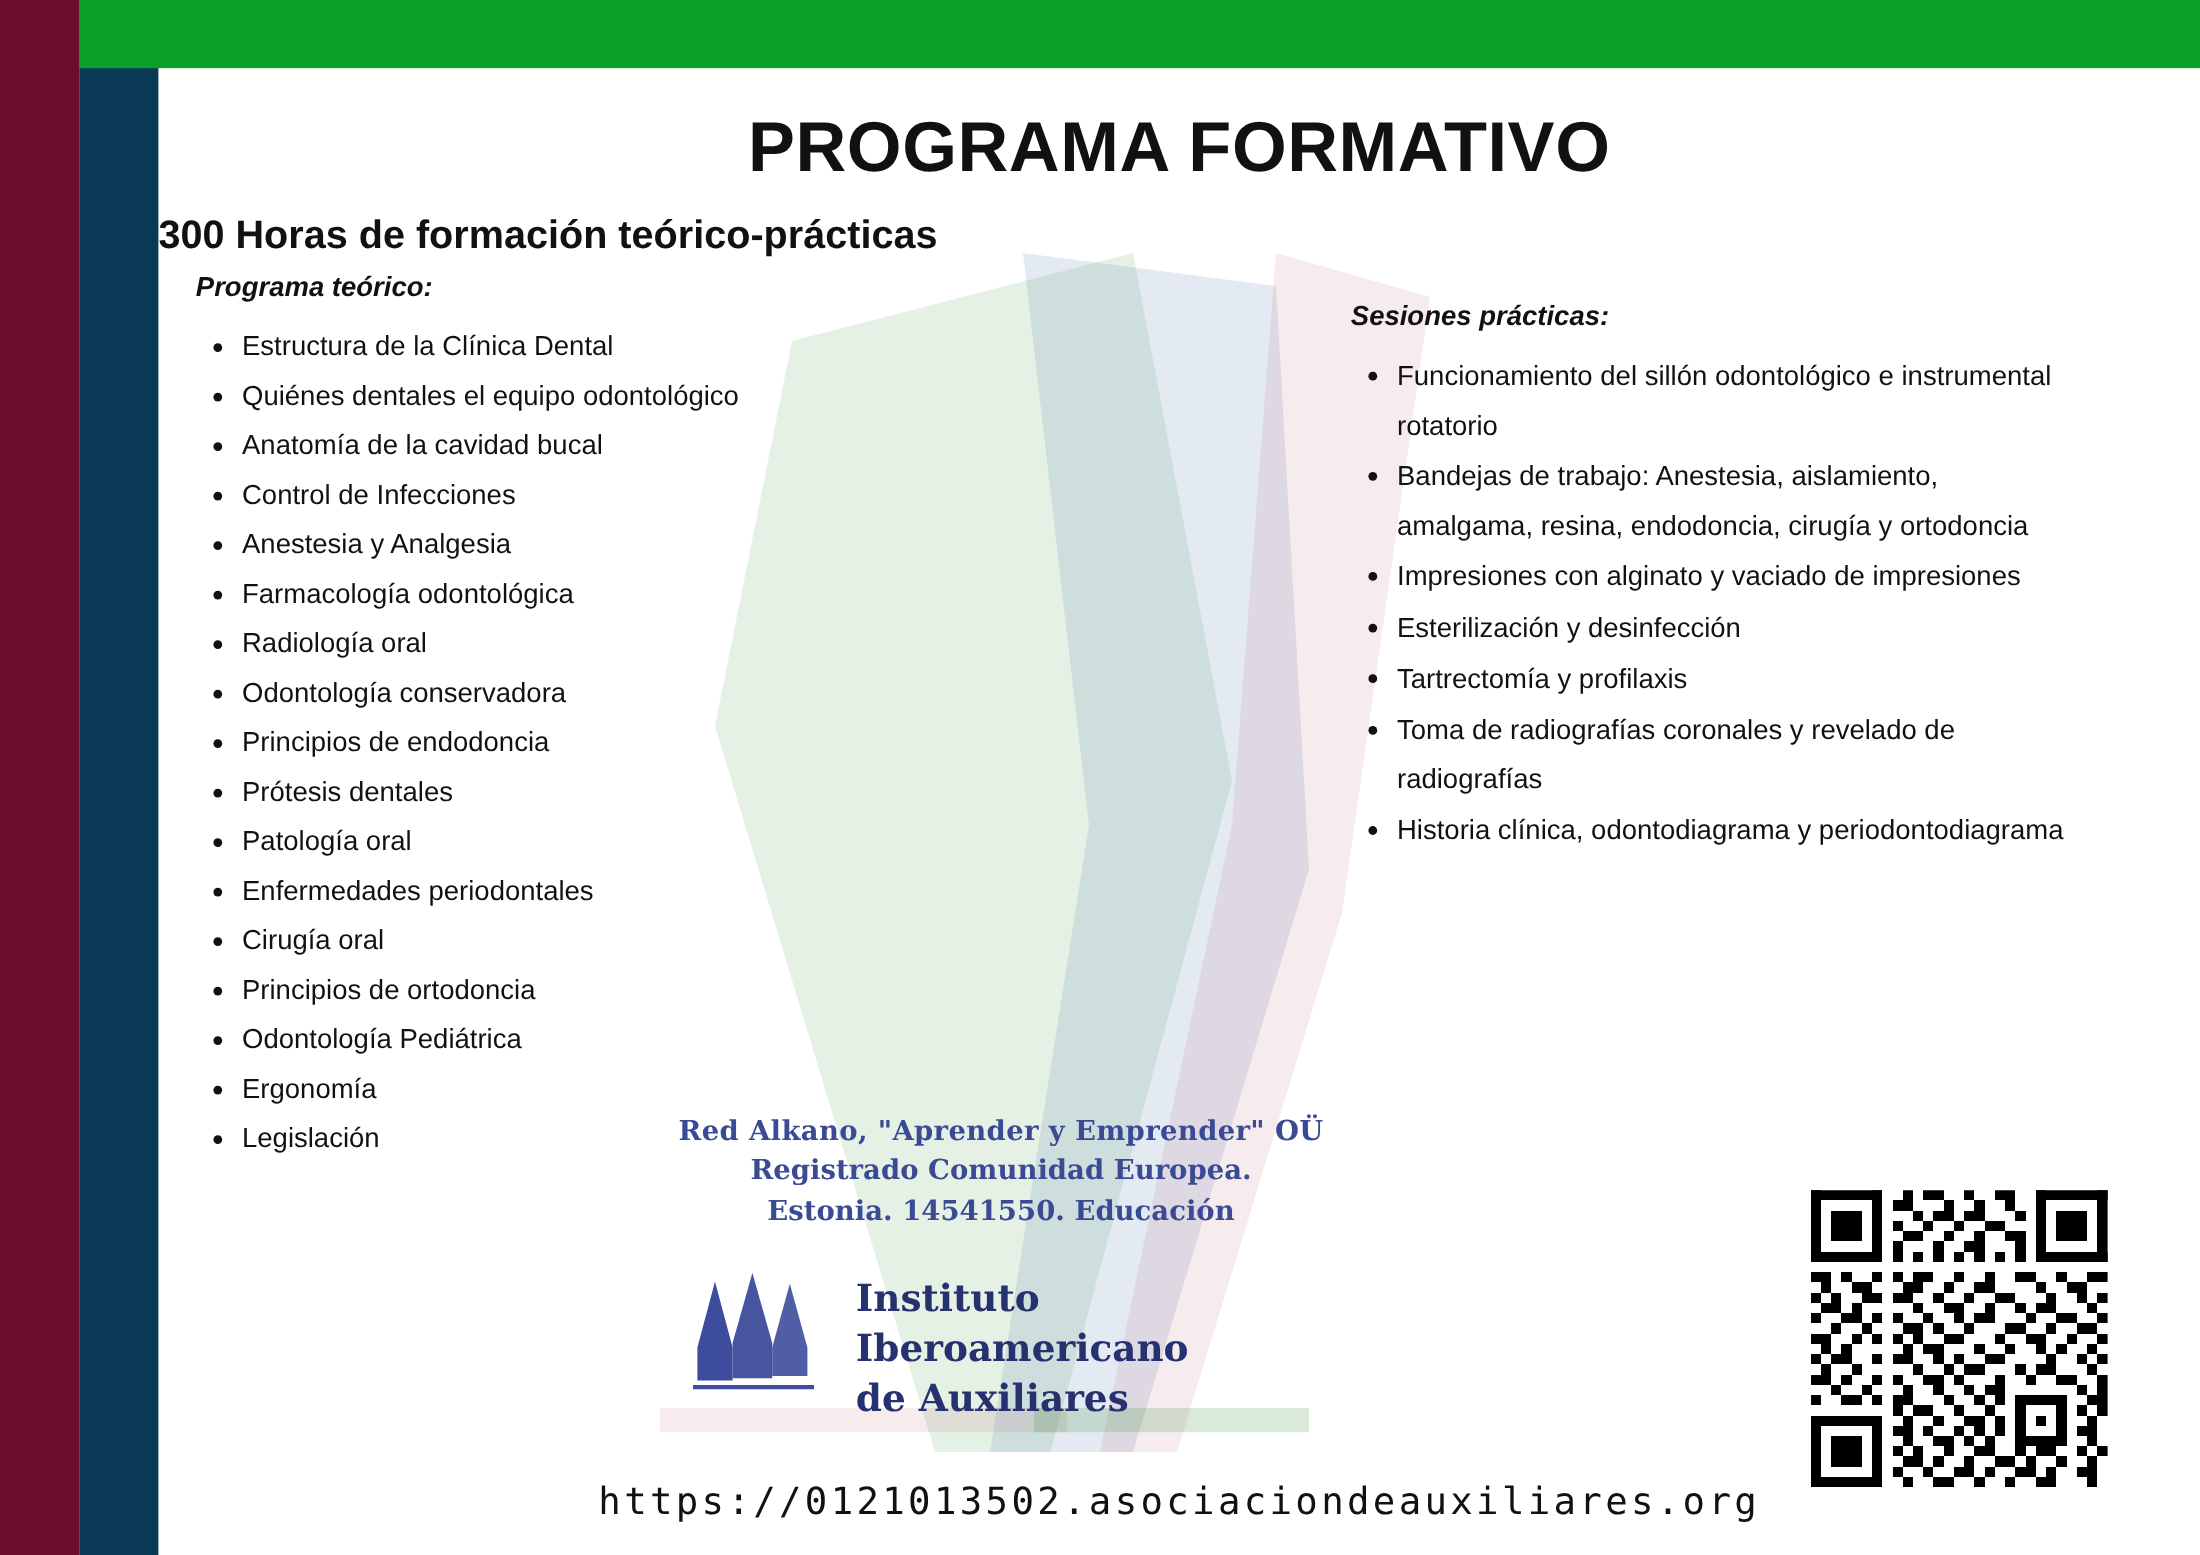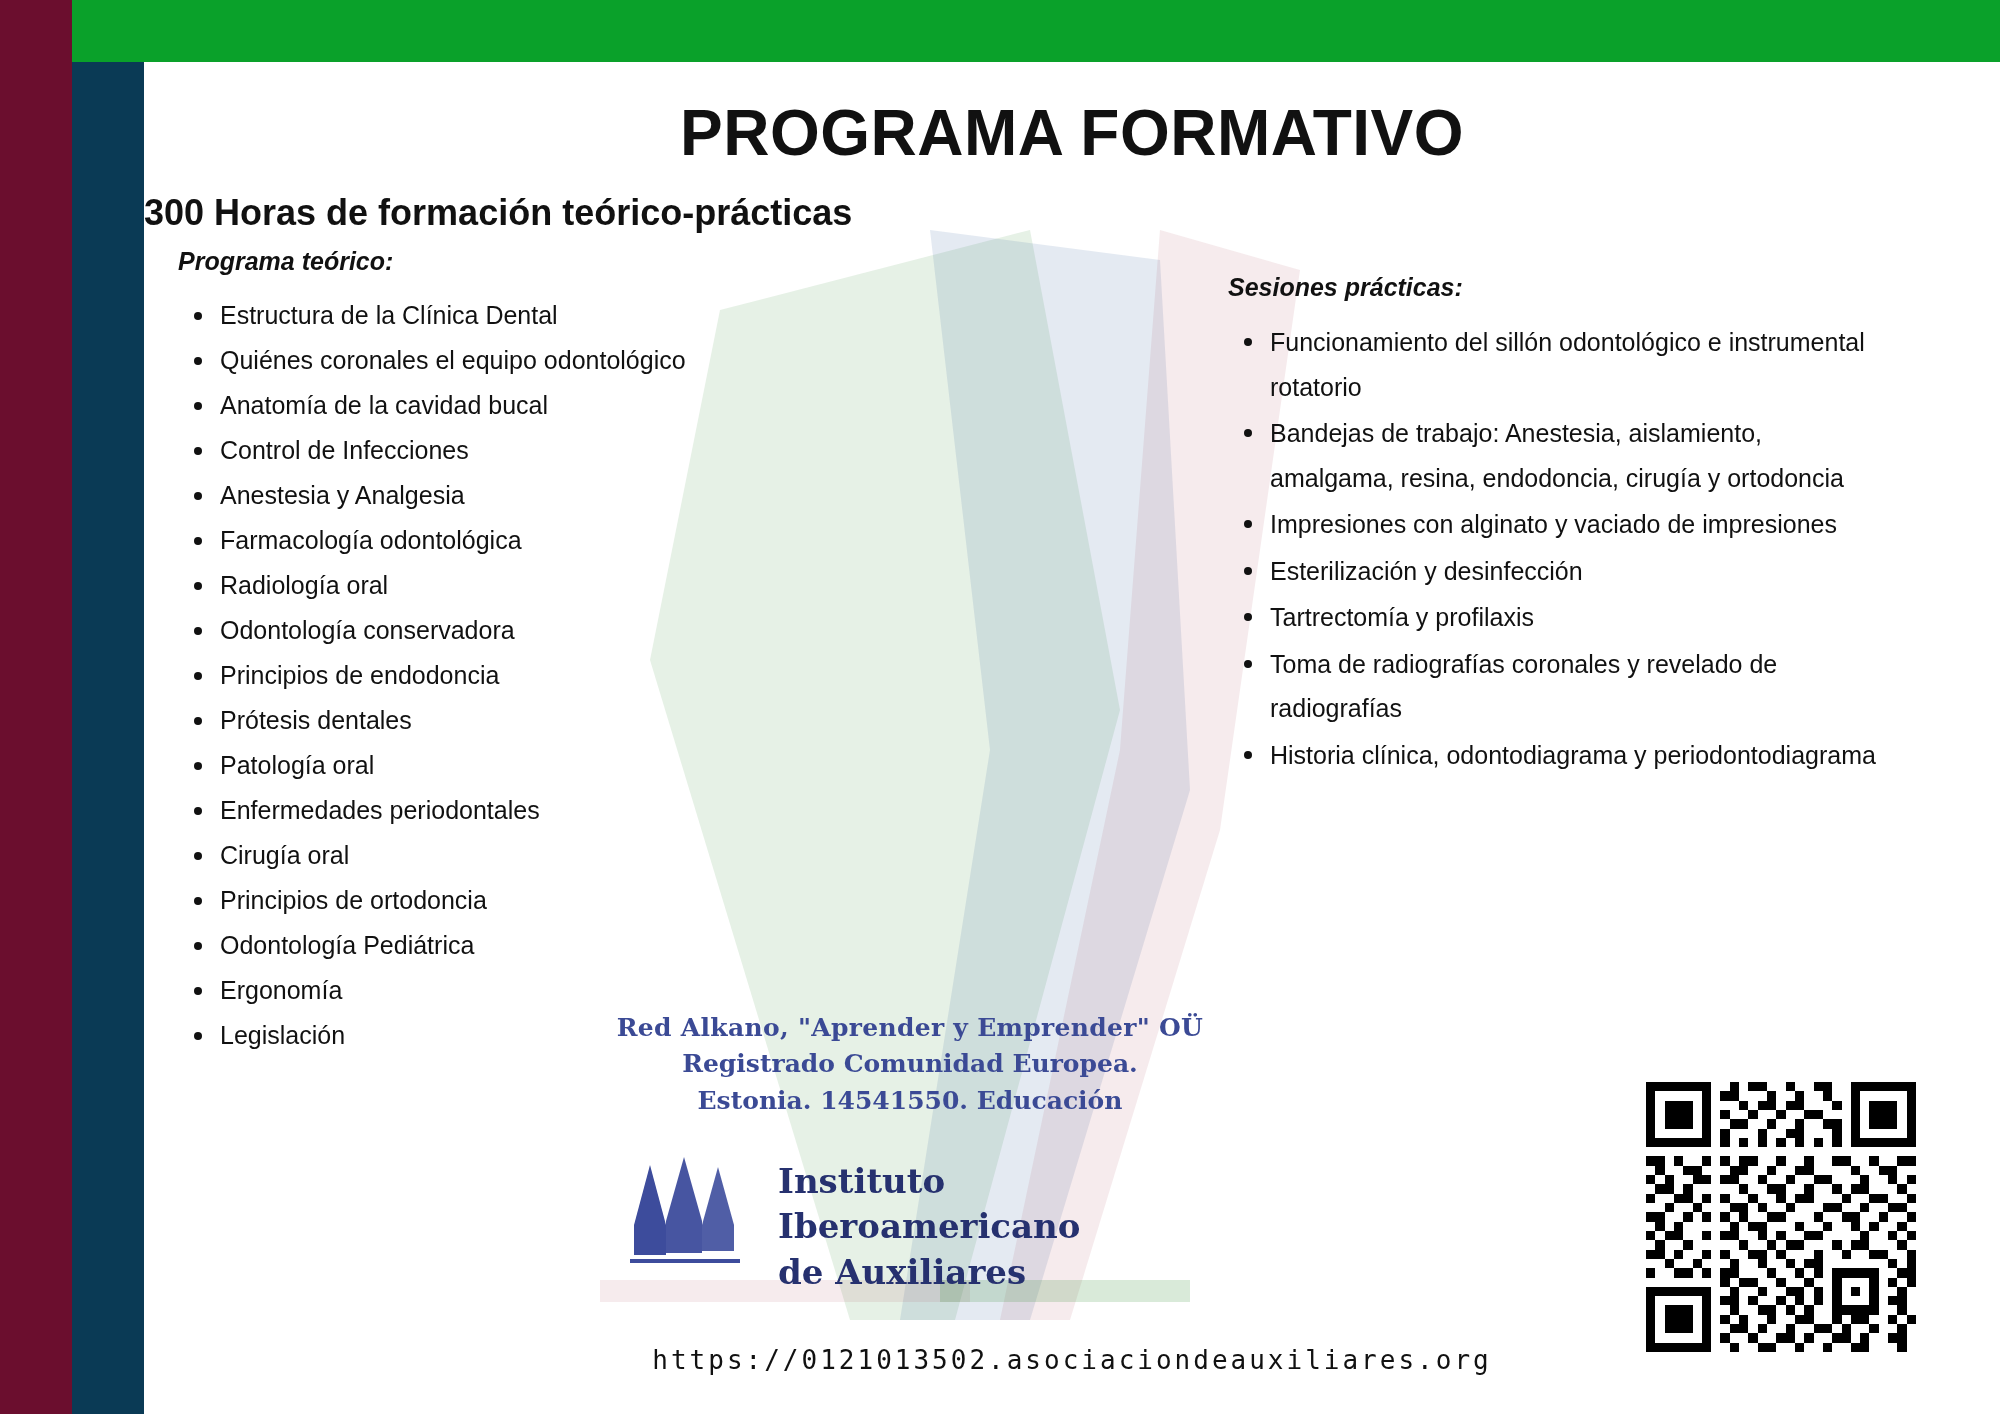--- a/index.html
+++ b/index.html
@@ -164,21 +164,21 @@
   }
 
   
   .url {
     position: absolute;
     left: 144px;
     top: 1345px;
     width: 1856px;
     text-align: center;
     font-family: "DejaVu Sans Mono", monospace;
-    font-size: 26px;
+    font-size: 34px;
     letter-spacing: 3px;
     color: #111111;
   }
 </style>
 </head>
 <body>
 
 <div class="wm" style="left:600px; top:230px; width:800px; height:1090px;">
   <svg width="800" height="1090" viewBox="0 0 800 1090">
     <polygon points="120,80 430,0 520,480 355,1090 250,1090 50,430" fill="#2e8b2e" opacity="0.12"></polygon>
@@ -193,21 +193,21 @@
 <div class="bar-navy"></div>
 <div class="bar-green"></div>
 
 <div class="title">PROGRAMA FORMATIVO</div>
 <div class="subtitle">300 Horas de formación teórico-prácticas</div>
 
 <div class="col col-left">
   <div class="col-head">Programa teórico:</div>
   <ul class="items">
     <li>Estructura de la Clínica Dental</li>
-    <li>Quiénes coronales el equipo odontológico</li>
+    <li>Quiénes dentales el equipo odontológico</li>
     <li>Anatomía de la cavidad bucal</li>
     <li>Control de Infecciones</li>
     <li>Anestesia y Analgesia</li>
     <li>Farmacología odontológica</li>
     <li>Radiología oral</li>
     <li>Odontología conservadora</li>
     <li>Principios de endodoncia</li>
     <li>Prótesis dentales</li>
     <li>Patología oral</li>
     <li>Enfermedades periodontales</li>

